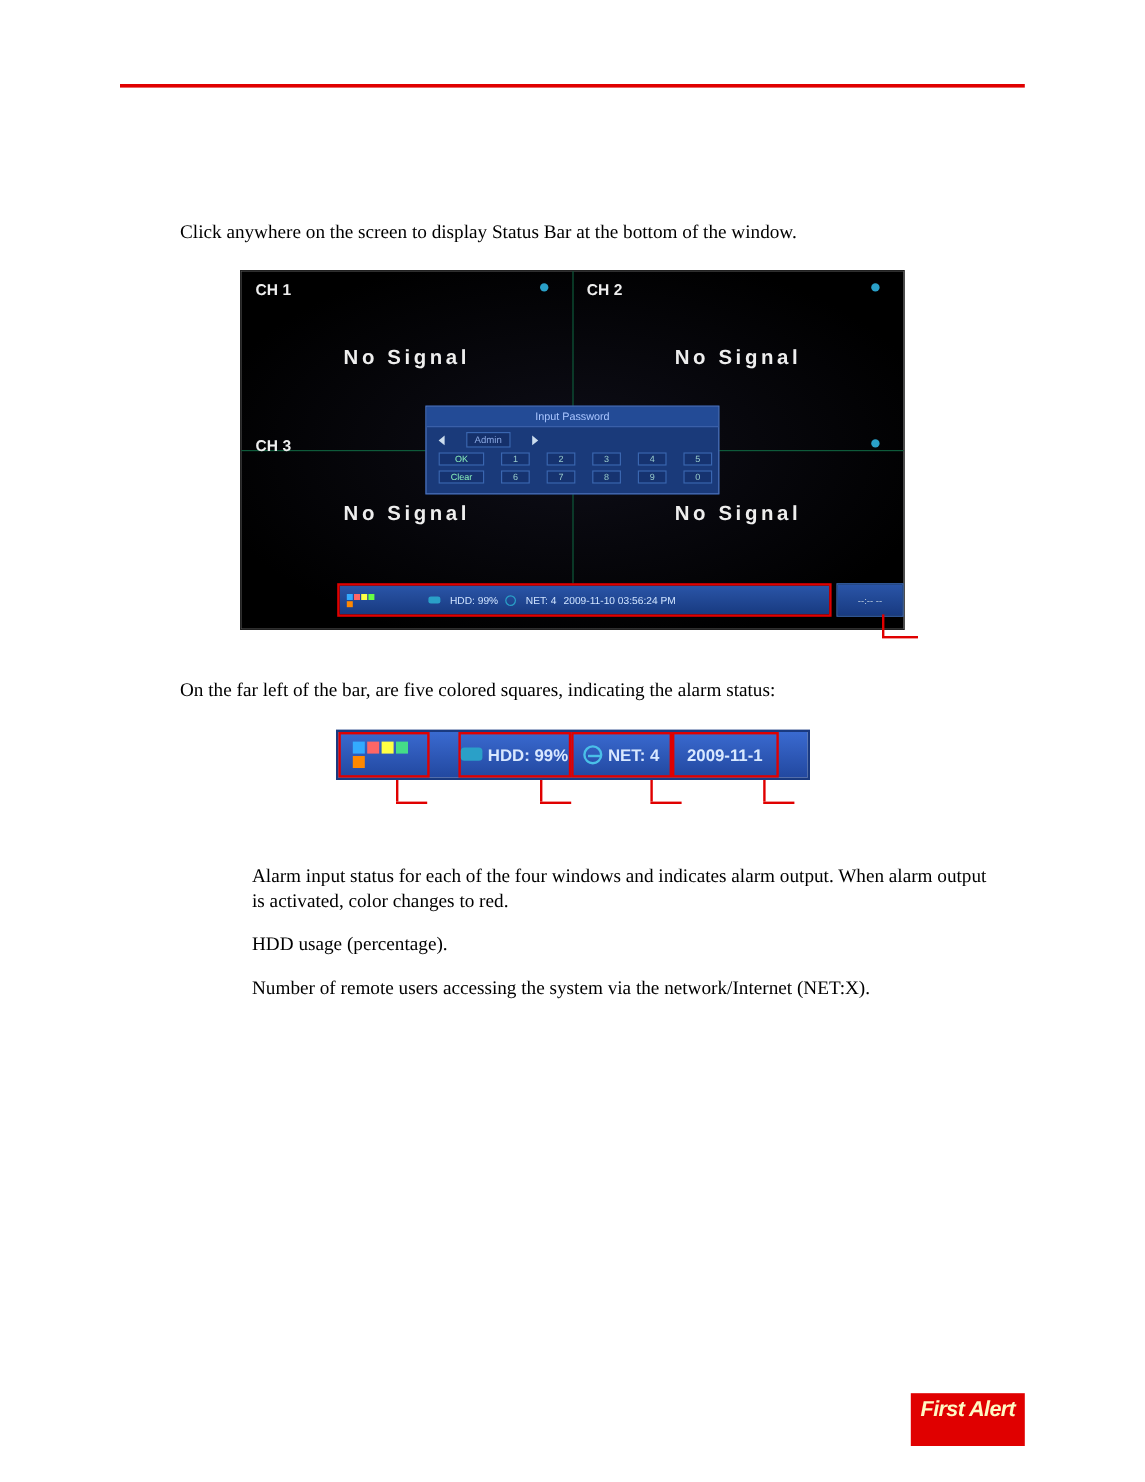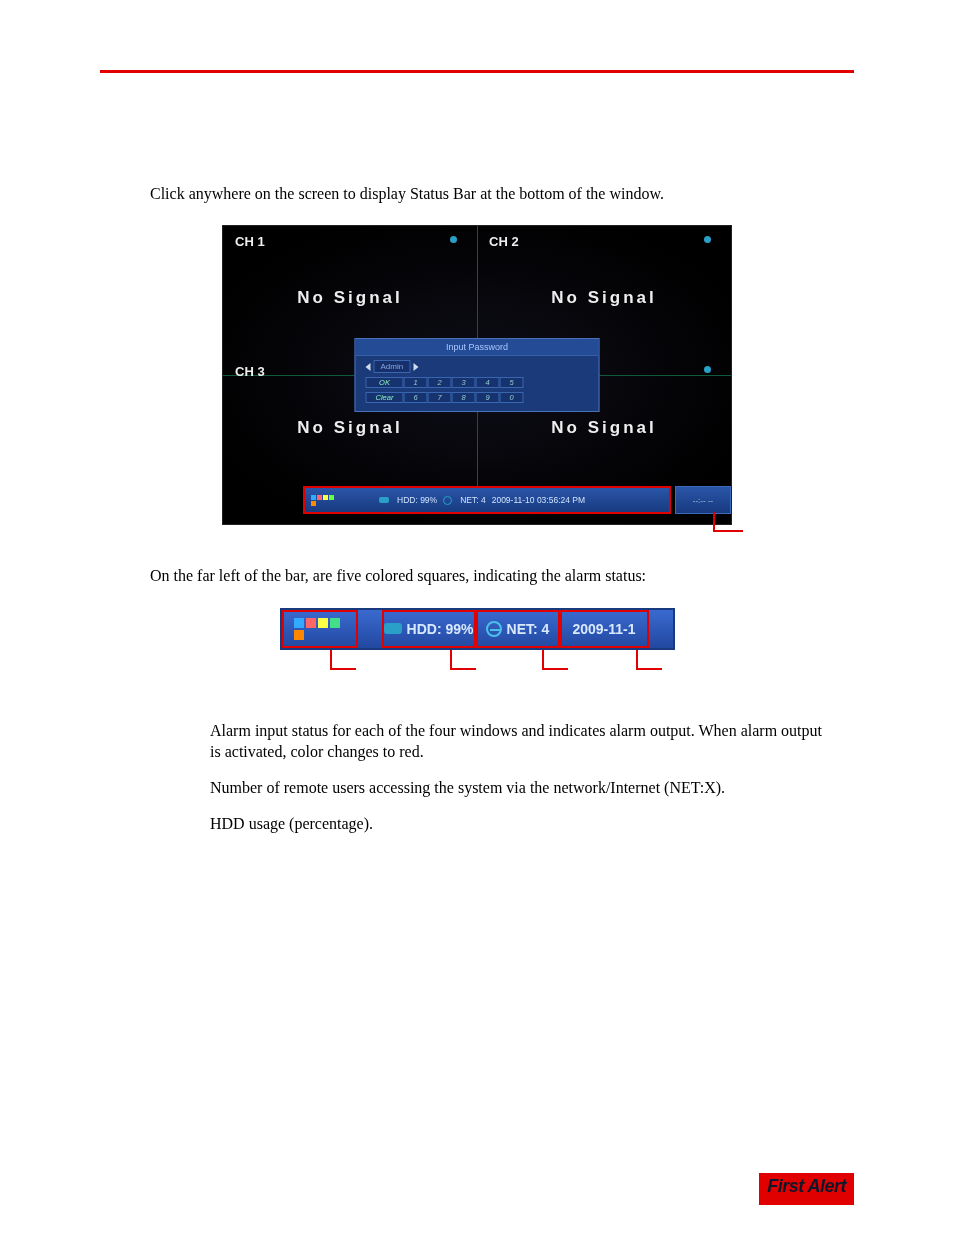--- a/index.html
+++ b/index.html
@@ -22,21 +22,21 @@
     margin: 0 0 8px 50px;
     line-height: 1.4;
   }
   .fig1-wrap {
     display: flex;
     justify-content: center;
     margin: 20px 0 40px 0;
   }
   
   .dvr-screen {
-    width: 510px;
+    width: 554px;
     height: 300px;
     background: radial-gradient(ellipse at center, #0e0e18 0%, #000 80%);
     position: relative;
     color: #fff;
     font-family: Arial, sans-serif;
     border: 1px solid #222;
   }
   .grid-line-v { position: absolute; top:0; bottom:38px; left: 50%; width:1px; background:#0e5a3a; }
   .grid-line-h { position: absolute; left:0; right:0; top: 50%; height:1px; background:#0e5a3a; }
   .quad {
@@ -85,34 +85,34 @@
   }
   .pw-title {
     text-align: center;
     background: #234b96;
     padding: 3px;
     font-size: 9px;
     color: #aac6ff;
     border-bottom: 1px solid #3a5fa8;
   }
   .pw-row {
-    display:flex; align-items:center; gap:1px;
+    display:flex; align-items:center; gap:16px;
     padding: 4px 10px 2px 10px;
   }
   .pw-user {
     border: 1px solid #3a66b0;
     padding: 1px 6px;
     font-size:8px;
     color:#88a6e0;
     background:#15306a;
   }
   .tri { width:0;height:0;border-top:4px solid transparent;border-bottom:4px solid transparent;}
   .tri.l { border-right:5px solid #cde; margin-right:2px;}
   .tri.r { border-left:5px solid #cde; margin-left:2px;}
-  .pw-keys { display:flex; gap:0; padding: 2px 10px; font-style: italic; }
+  .pw-keys { display:flex; gap:14px; padding: 2px 10px; }
   .pw-key, .pw-btn {
     border:1px solid #3a66b0;
     background:#163370;
     color:#9cc;
     font-size:7.5px;
     height:11px; line-height:9px;
     text-align:center;
     flex: 0 0 24px;
   }
   .pw-btn { flex:0 0 38px; color:#8eb; }
@@ -208,26 +208,26 @@
     margin-right: 30px;
   }
   .desc p { margin-bottom: 14px; line-height:1.35; }
 
   
   .logo {
     position:absolute;
     right: 100px;
     bottom: 30px;
     background:#e00000;
-    color:#0f172a;
+    color:#fef9c3;
     font-family: Arial, sans-serif;
     font-weight:bold;
     font-style:italic;
     font-size:18px;
-    padding: 3px 8px 8px 8px;
+    padding: 3px 8px 20px 8px;
     letter-spacing:-0.5px;
   }
 </style>
 </head>
 <body>
 
 <div class="top-rule"></div>
 
 <p class="para">Click anywhere on the screen to display Status Bar at the bottom of the window.</p>
 
@@ -348,17 +348,17 @@
       <div class="co4">
           <div class="co-line"></div>
           <div class="co-hook"></div>
         </div>
     </div>
   </div>
 </div>
 
 <div class="desc">
   <p>Alarm input status for each of the four windows and indicates alarm output. When alarm output is activated, color changes to red.</p>
+  <p>HDD usage (percentage).</p>
   <p>Number of remote users accessing the system via the network/Internet (NET:X).</p>
-  <p>HDD usage (percentage).</p>
 </div>
 
 <div class="logo">First Alert</div>
 
 </body></html>

